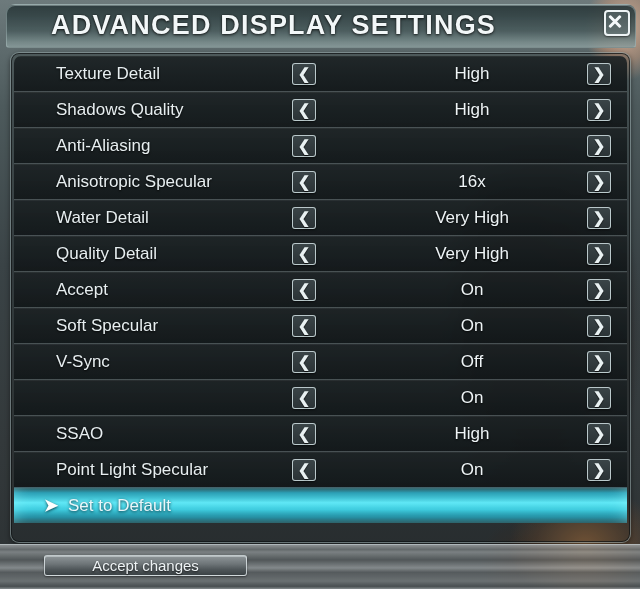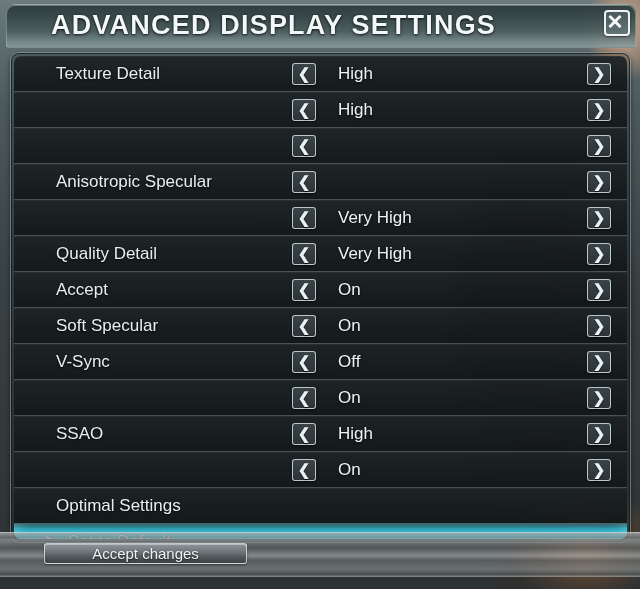--- a/index.html
+++ b/index.html
@@ -136,22 +136,22 @@
   .arrow-btn .chev {
     position: absolute; left: 0; right: 0; top: 0; bottom: 0;
     display: flex; align-items: center; justify-content: center;
     font-size: 15px; font-weight: bold;
     color: #e9f1f2;
     line-height: 1;
     text-shadow: 0 1px 1px rgba(0,0,0,.8);
   }
 
   .row-value {
-    position: absolute; left: 324px; width: 212px;
-    text-align: left;
+    position: absolute; left: 352px; width: 212px;
+    text-align: center;
     font-size: 17px;
     color: #eef4f6;
     text-shadow: 0 1px 2px rgba(0,0,0,.85);
     white-space: nowrap;
   }
 
   
   .row.plain .row-label { left: 42px; }
 
   
@@ -174,21 +174,21 @@
   .sel-marker {
     position: absolute; left: 30px;
     font-size: 17px; font-weight: bold;
     color: #ffffff;
     text-shadow: 0 1px 3px rgba(0,40,50,.9);
     line-height: 1;
   }
 
   
   #bottombar {
-    position: absolute; left: 0; bottom: 12px;
+    position: absolute; left: 0; bottom: 0;
     width: 640px; height: 44px;
     background:
       linear-gradient(180deg,
         rgba(168,172,174,.78) 0%,
         rgba(120,126,128,.72) 10%,
         rgba(152,158,160,.72) 16%,
         rgba(96,102,104,.70) 34%,
         rgba(176,182,184,.66) 52%,
         rgba(104,110,112,.68) 62%,
         rgba(138,144,146,.66) 82%,
@@ -232,46 +232,50 @@
           <span class="row-label">Texture Detail</span>
           <div class="arrow-btn arrow-left">
             <span class="chev">❮</span>
           </div>
           <span class="row-value">High</span>
           <div class="arrow-btn arrow-right">
             <span class="chev">❯</span>
           </div>
         </div>
         <div class="row">
+          <span class="row-label">Shadows Quality</span>
           <div class="arrow-btn arrow-left">
             <span class="chev">❮</span>
           </div>
           <span class="row-value">High</span>
           <div class="arrow-btn arrow-right">
             <span class="chev">❯</span>
           </div>
         </div>
         <div class="row">
+          <span class="row-label">Anti-Aliasing</span>
           <div class="arrow-btn arrow-left">
             <span class="chev">❮</span>
           </div>
           <div class="arrow-btn arrow-right">
             <span class="chev">❯</span>
           </div>
         </div>
         <div class="row">
           <span class="row-label">Anisotropic Specular</span>
           <div class="arrow-btn arrow-left">
             <span class="chev">❮</span>
           </div>
-          <div class="arrow-btn arrow-right">
-            <span class="chev">❯</span>
-          </div>
-        </div>
-        <div class="row">
+          <span class="row-value">16x</span>
+          <div class="arrow-btn arrow-right">
+            <span class="chev">❯</span>
+          </div>
+        </div>
+        <div class="row">
+          <span class="row-label">Water Detail</span>
           <div class="arrow-btn arrow-left">
             <span class="chev">❮</span>
           </div>
           <span class="row-value">Very High</span>
           <div class="arrow-btn arrow-right">
             <span class="chev">❯</span>
           </div>
         </div>
         <div class="row">
           <span class="row-label">Quality Detail</span>
@@ -326,30 +330,28 @@
           <span class="row-label">SSAO</span>
           <div class="arrow-btn arrow-left">
             <span class="chev">❮</span>
           </div>
           <span class="row-value">High</span>
           <div class="arrow-btn arrow-right">
             <span class="chev">❯</span>
           </div>
         </div>
         <div class="row">
+          <span class="row-label">Point Light Specular</span>
           <div class="arrow-btn arrow-left">
             <span class="chev">❮</span>
           </div>
           <span class="row-value">On</span>
           <div class="arrow-btn arrow-right">
             <span class="chev">❯</span>
           </div>
-        </div>
-        <div class="row plain">
-          <span class="row-label">Optimal Settings</span>
         </div>
         <div class="row plain selected">
           <span class="sel-marker">➤</span>
           <span class="row-label">Set to Default</span>
         </div>
       </div>
   </div>
 
   <div id="bottombar">
     <div id="accept-btn">

